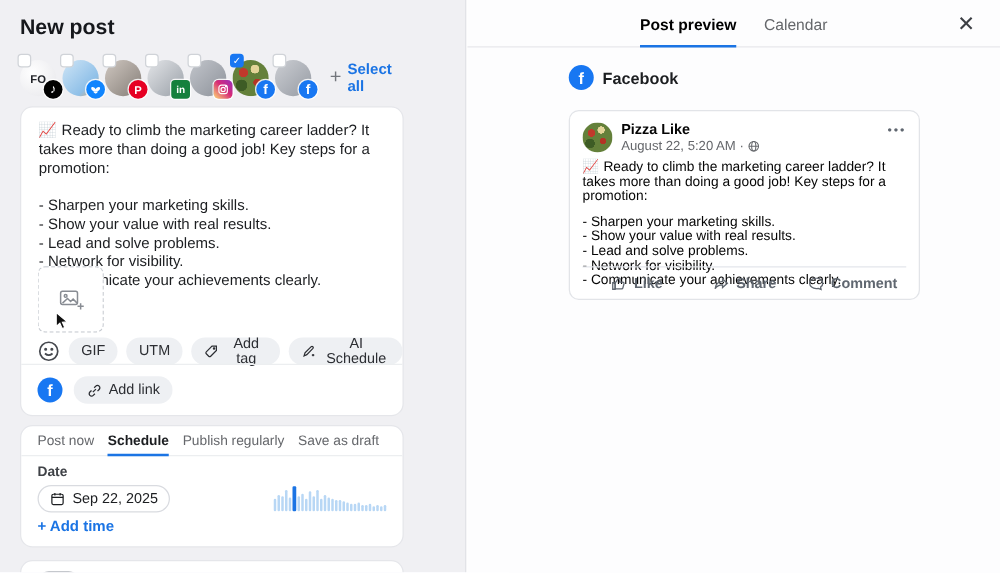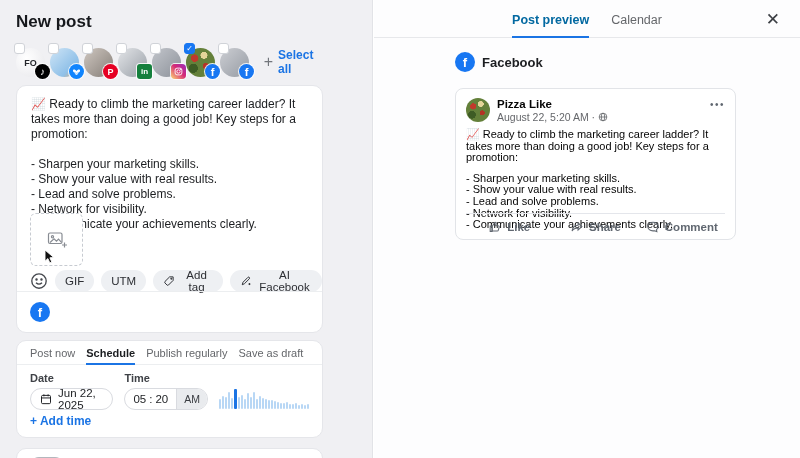--- a/index.html
+++ b/index.html
@@ -89,21 +89,21 @@
   .approval-card { top:448px; height:42px; }
   .approval-inner { display:flex; align-items:center; gap:9px; padding:8px 13px; }
   .toggle { width:34px; height:18px; border-radius:9px; background:#b3b7bd; position:relative;
             flex:0 0 auto; cursor:pointer; }
 
   
   .right-panel { position:absolute; left:374px; top:0; width:426px; height:458px; background:#fdfdfe; }
   .right-header { height:38px; border-bottom:1px solid #e7e8eb; display:flex; justify-content:center; gap:22px; }
   .right-tab { font-size:12.5px; color:#65676b; display:flex; align-items:center; cursor:pointer;
                border-bottom:2px solid transparent; margin-bottom:-1px; padding-top:3px; }
-  .right-tab.active { color:#0369a1; font-weight:700; border-bottom-color:#1b74e4; }
+  .right-tab.active { color:#000000; font-weight:700; border-bottom-color:#1b74e4; }
   .close-btn { position:absolute; right:16px; top:7px; font-size:17px; color:#3c3f44; background:none;
                border:none; cursor:pointer; line-height:1; padding:4px; }
   .network-label { position:absolute; left:81px; top:52px; display:flex; align-items:center; gap:7px;
                    font-size:13px; font-weight:700; color:#1c1e21; }
   .preview-card { position:absolute; left:81px; top:88px; width:281px; height:152px; background:#fff;
                   border:1px solid #e2e4e8; border-radius:8px; }
   .pv-header { display:flex; align-items:flex-start; padding:9px 10px 0; gap:7px; }
   .pv-avatar { width:24px; height:24px; border-radius:50%; flex:0 0 auto; }
   .pv-name { font-size:11.5px; font-weight:700; color:#050505; line-height:13px; }
   .pv-sub { font-size:10.5px; color:#65676b; display:flex; align-items:center; gap:3px; line-height:12px; }
@@ -229,58 +229,57 @@
           </span>
           <span>Add tag</span>
         </button>
         <button class="pill">
           <span>
             <svg width="12" height="12" viewBox="0 0 16 16" fill="none" stroke="currentColor" stroke-width="1.3">
               <path d="M3 13 L4 9.7 L10.6 3.1 a1.35 1.35 0 0 1 1.9 1.9 L5.9 11.6 Z"></path>
               <path d="M12.6 10.8 v2.6 M11.3 12.1 h2.6"></path>
             </svg>
           </span>
-          <span>AI Facebook</span>
+          <span>AI Schedule</span>
         </button>
       </div>
 
       <div class="addlink-row">
         <span class="fb-circle fb-20">f</span>
+        <button class="pill">
+          <span>
+            <svg width="13" height="13" viewBox="0 0 16 16" fill="none" stroke="currentColor" stroke-width="1.3">
+              <path d="M6.5 9.5 L9.5 6.5"></path>
+              <path d="M5.2 7.8 L3.6 9.4 a2.3 2.3 0 0 0 3.3 3.3 L8.5 11.1"></path>
+              <path d="M7.8 5.2 L9.4 3.6 a2.3 2.3 0 0 1 3.3 3.3 L11.1 8.5"></path>
+            </svg>
+          </span>
+          <span>Add link</span>
+        </button>
       </div>
     </div>
 
     <div class="card schedule-card">
       <div class="sched-tabs" id="sched-tabs">
           <span class="sched-tab">Post now</span>
           <span class="sched-tab active">Schedule</span>
           <span class="sched-tab">Publish regularly</span>
           <span class="sched-tab">Save as draft</span>
         </div>
       <div class="sched-body">
         <div class="field">
           <span class="field-label">Date</span>
           <div class="date-input">
             <span>
               <svg width="12" height="12" viewBox="0 0 16 16" fill="none" stroke="currentColor" stroke-width="1.3">
                 <rect x="2" y="3.2" width="12" height="11" rx="1.6"></rect>
                 <path d="M5.2 1.8 v2.6 M10.8 1.8 v2.6 M2 6.6 h12"></path>
               </svg>
             </span>
-            <span>Jun 22, 2025</span>
-          </div>
-        </div>
-        <div class="field">
-          <span class="field-label">Time</span>
-          <div class="time-input">
-            <span class="time-main">
-              <span>05</span>
-              <span>:</span>
-              <span>20</span>
-            </span>
-            <span class="time-mer">AM</span>
+            <span>Sep 22, 2025</span>
           </div>
         </div>
         <div class="histogram" id="histogram">
             <span class="bar" style="height: 10px;"></span>
             <span class="bar" style="height: 13px;"></span>
             <span class="bar" style="height: 12px;"></span>
             <span class="bar" style="height: 17px;"></span>
             <span class="bar" style="height: 11px;"></span>
             <span class="bar sel" style="height: 20px;"></span>
             <span class="bar" style="height: 12px;"></span>

